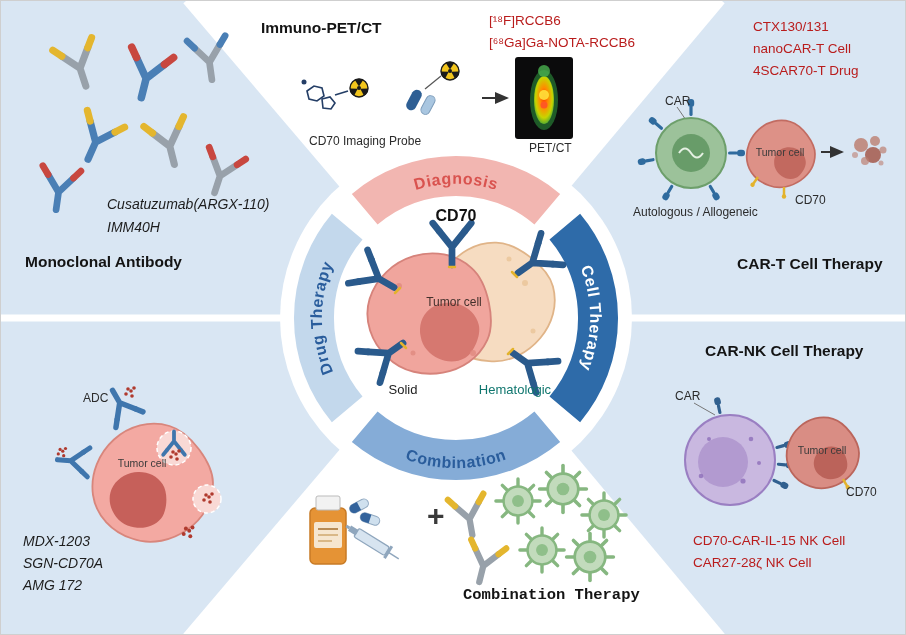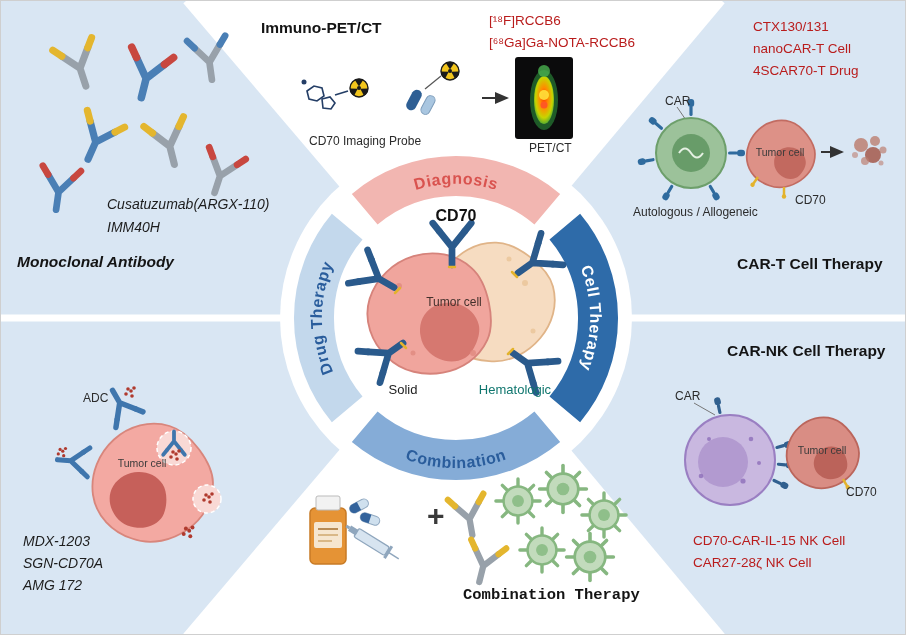--- a/index.html
+++ b/index.html
@@ -317,21 +317,21 @@
           <line x1="394" y1="292" x2="399" y2="287"></line>
       <line x1="400" y1="342" x2="405" y2="347"></line>
           <line x1="516" y1="276" x2="511" y2="271"></line>
       <line x1="512" y1="348" x2="507" y2="353"></line>
     </g>
   </g>
 </svg>
 
 <div class="lbl drug" style="left:106px;top:195px;">Cusatuzumab(ARGX-110)</div>
 <div class="lbl drug" style="left:106px;top:218px;">IMM40H</div>
-<div class="lbl ttl" style="left:16px;top:252px;font-style:italic;">Monoclonal Antibody</div>
+<div class="lbl ttl" style="left:24px;top:252px;">Monoclonal Antibody</div>
 
 <div class="lbl ttl" style="left:260px;top:18px;">Immuno-PET/CT</div>
 <div class="lbl drug-sm" style="left:488px;top:12px;">[¹⁸F]RCCB6</div>
 <div class="lbl drug-sm" style="left:488px;top:34px;">[⁶⁸Ga]Ga-NOTA-RCCB6</div>
 <div class="lbl sm" style="left:308px;top:120px;margin-top:13px;">CD70 Imaging Probe</div>
 <div class="lbl sm" style="left:528px;top:140px;">PET/CT</div>
 
 <div class="lbl drug-sm" style="left:752px;top:18px;">CTX130/131</div>
 <div class="lbl drug-sm" style="left:752px;top:40px;">nanoCAR-T Cell</div>
 <div class="lbl drug-sm" style="left:752px;top:62px;">4SCAR70-T Drug</div>
@@ -348,20 +348,20 @@
 
 <div class="lbl sm" style="left:82px;top:390px;">ADC</div>
 <div class="lbl xs ctr" style="left:110px;top:456px;width:62px;">Tumor cell</div>
 <div class="lbl drug" style="left:22px;top:532px;">MDX-1203</div>
 <div class="lbl drug" style="left:22px;top:554px;">SGN-CD70A</div>
 <div class="lbl drug" style="left:22px;top:576px;">AMG 172</div>
 
 <div class="lbl plus" style="left:426px;top:498px;">+</div>
 <div class="lbl ttl" style="left:462px;top:585px;font-family:Liberation Mono, monospace;">Combination Therapy</div>
 
-<div class="lbl ttl" style="left:704px;top:341px;margin-left:22px;">CAR-NK Cell Therapy</div>
+<div class="lbl ttl" style="left:704px;top:341px;">CAR-NK Cell Therapy</div>
 <div class="lbl sm" style="left:674px;top:388px;">CAR</div>
 <div class="lbl xs ctr" style="left:791px;top:443px;width:60px;">Tumor cell</div>
 <div class="lbl sm" style="left:845px;top:484px;">CD70</div>
 <div class="lbl drug-sm" style="left:692px;top:532px;">CD70-CAR-IL-15 NK Cell</div>
 <div class="lbl drug-sm" style="left:692px;top:554px;">CAR27-28ζ NK Cell</div>
 
 </div>
 
 </body></html>

